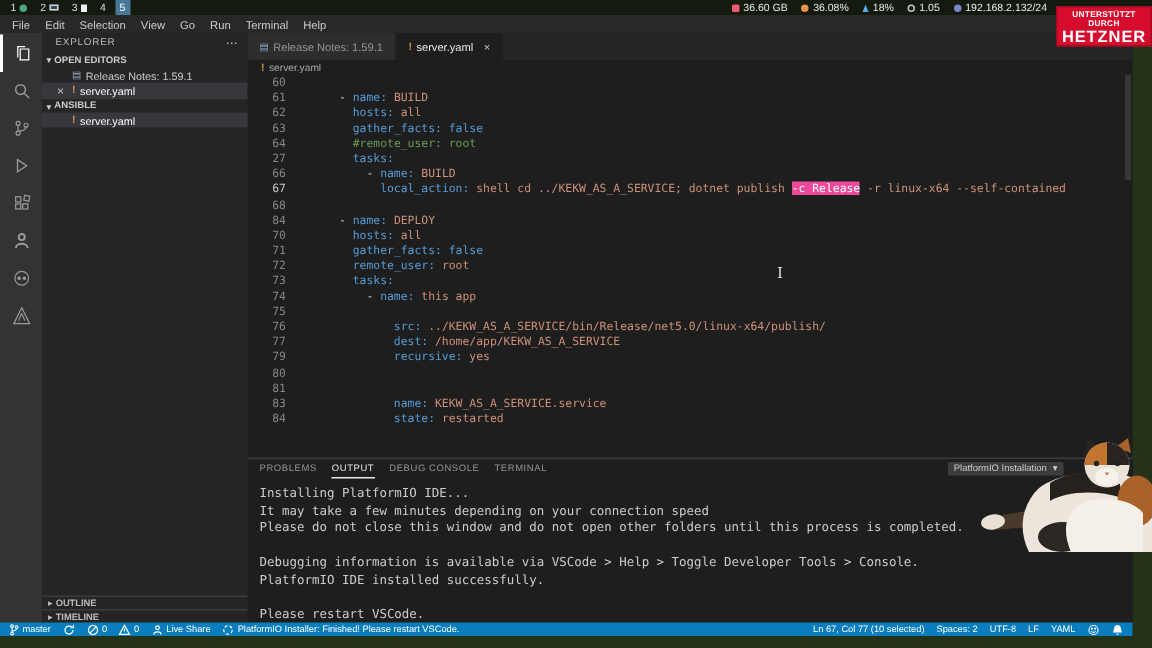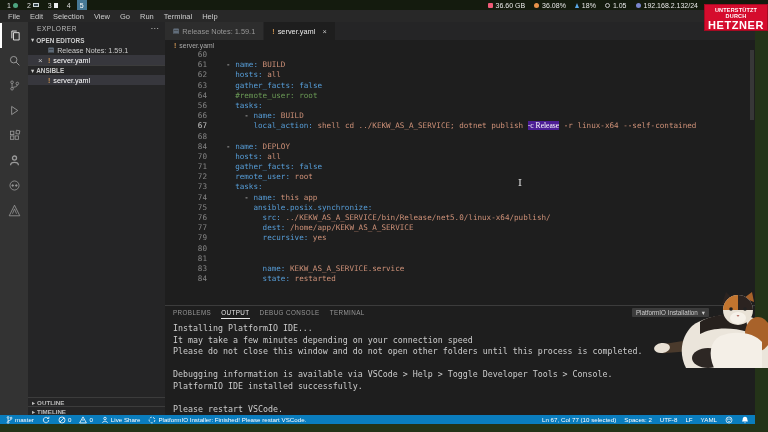--- a/index.html
+++ b/index.html
@@ -65,26 +65,26 @@
   .sb-brow { height:9px; border-top:1px solid #3c3c3c; display:flex; align-items:center; gap:2px; font-size:6.2px; font-weight:bold; padding-left:4px; color:#bbbbbb; }
   
   .editorgroup { flex:1; display:flex; flex-direction:column; background:#1e1e1e; min-width:0; }
   .tabbar { height:18px; background:#252526; display:flex; flex:none; }
   .tab { display:flex; align-items:center; gap:3px; padding:0 8px; font-size:7.4px; background:#2d2d2d; color:#969696; border-right:1px solid #252526; }
   .tab.active { background:#1e1e1e; color:#e8e8e8; }
   .tab .closex { margin-left:4px; color:#c5c5c5; }
   .breadcrumb { height:10px; display:flex; align-items:center; gap:3px; font-size:6.8px; color:#a9a9a9; padding-left:9px; flex:none; }
   .codearea { flex:1; overflow:hidden; position:relative; font-family:"DejaVu Sans Mono",monospace; font-size:7.6px; line-height:10.2px; }
   .codeline { display:flex; height:10.2px; white-space:pre; }
-  .gutter { flex:none; width:42px; text-align:right; color:#858585; }
+  .gutter { flex:none; width:42px; text-align:center; color:#858585; }
   .gutter.active { color:#c6c6c6; }
   .codetext { margin-left:19px; }
   .tk-p { color:#d4d4d4; } .tk-k { color:#569cd6; } .tk-v { color:#ce9178; }
   .tk-c { color:#6a9955; } .tk-b { color:#569cd6; }
-  .tk-s { background:#4c1d95; color:#ffffff;font-family:Liberation Serif, serif; }
+  .tk-s { background:#ec4899; color:#ffffff; }
   .vscroll { position:absolute; right:1px; top:0; width:4px; height:70px; background:rgba(121,121,121,.28); }
   
   .panel { height:110px; flex:none; border-top:1px solid #3c3c3c; display:flex; flex-direction:column; background:#1e1e1e; }
   .panelhead { height:13px; display:flex; align-items:center; gap:10px; padding-left:8px; flex:none; }
   .ptab { font-size:6.3px; letter-spacing:.4px; color:#969696; height:13px; line-height:13px; }
   .ptab.active { color:#e8e8e8; border-bottom:1px solid #e8e8e8; }
   .pdrop { margin-left:auto; margin-right:46px; background:#3c3c3c; color:#cccccc; font-size:6.3px; padding:1px 4px; display:flex; align-items:center; gap:4px; border-radius:1px; }
   .poutput { padding:4px 0 0 8px; font-family:"DejaVu Sans Mono",monospace; font-size:8.3px; line-height:11.5px; color:#cccccc; white-space:pre; overflow:hidden; }
   
   .statusbar { position:absolute; left:0; bottom:0; width:100%; height:9px; background:#0a7dbe; color:#ffffff;
@@ -304,31 +304,31 @@
         <span class="glyph-yaml">!</span>
         <span>server.yaml</span>
       </div>
       <div class="codearea">
         <div>
             <div class="codeline"><span class="gutter">60</span><span class="codetext"></span></div>
             <div class="codeline"><span class="gutter">61</span><span class="codetext"><span class="tk-p">- </span><span class="tk-k">name:</span><span class="tk-v"> BUILD</span></span></div>
             <div class="codeline"><span class="gutter">62</span><span class="codetext"><span class="tk-p">  </span><span class="tk-k">hosts:</span><span class="tk-v"> all</span></span></div>
             <div class="codeline"><span class="gutter">63</span><span class="codetext"><span class="tk-p">  </span><span class="tk-k">gather_facts:</span><span class="tk-b"> false</span></span></div>
             <div class="codeline"><span class="gutter">64</span><span class="codetext"><span class="tk-p">  </span><span class="tk-c">#remote_user: root</span></span></div>
-            <div class="codeline"><span class="gutter">56</span><span class="codetext"><span class="tk-p">  </span><span class="tk-k">tasks:</span></span></div>
+            <div class="codeline"><span class="gutter">27</span><span class="codetext"><span class="tk-p">  </span><span class="tk-k">tasks:</span></span></div>
             <div class="codeline"><span class="gutter">66</span><span class="codetext"><span class="tk-p">    - </span><span class="tk-k">name:</span><span class="tk-v"> BUILD</span></span></div>
             <div class="codeline"><span class="gutter active">67</span><span class="codetext"><span class="tk-p">      </span><span class="tk-k">local_action:</span><span class="tk-v"> shell cd ../KEKW_AS_A_SERVICE; dotnet publish </span><span class="tk-s">-c Release</span><span class="tk-v"> -r linux-x64 --self-contained</span></span></div>
             <div class="codeline"><span class="gutter">68</span><span class="codetext"></span></div>
             <div class="codeline"><span class="gutter">84</span><span class="codetext"><span class="tk-p">- </span><span class="tk-k">name:</span><span class="tk-v"> DEPLOY</span></span></div>
             <div class="codeline"><span class="gutter">70</span><span class="codetext"><span class="tk-p">  </span><span class="tk-k">hosts:</span><span class="tk-v"> all</span></span></div>
             <div class="codeline"><span class="gutter">71</span><span class="codetext"><span class="tk-p">  </span><span class="tk-k">gather_facts:</span><span class="tk-b"> false</span></span></div>
             <div class="codeline"><span class="gutter">72</span><span class="codetext"><span class="tk-p">  </span><span class="tk-k">remote_user:</span><span class="tk-v"> root</span></span></div>
             <div class="codeline"><span class="gutter">73</span><span class="codetext"><span class="tk-p">  </span><span class="tk-k">tasks:</span></span></div>
             <div class="codeline"><span class="gutter">74</span><span class="codetext"><span class="tk-p">    - </span><span class="tk-k">name:</span><span class="tk-v"> this app</span></span></div>
-            <div class="codeline"><span class="gutter">75</span><span class="codetext"><span class="tk-p">      </span><span class="tk-k">ansible.posix.synchronize:</span></span></div>
+            <div class="codeline"><span class="gutter">75</span></div>
             <div class="codeline"><span class="gutter">76</span><span class="codetext"><span class="tk-p">        </span><span class="tk-k">src:</span><span class="tk-v"> ../KEKW_AS_A_SERVICE/bin/Release/net5.0/linux-x64/publish/</span></span></div>
             <div class="codeline"><span class="gutter">77</span><span class="codetext"><span class="tk-p">        </span><span class="tk-k">dest:</span><span class="tk-v"> /home/app/KEKW_AS_A_SERVICE</span></span></div>
             <div class="codeline"><span class="gutter">79</span><span class="codetext"><span class="tk-p">        </span><span class="tk-k">recursive:</span><span class="tk-v"> yes</span></span></div>
             <div class="codeline"><span class="gutter">80</span><span class="codetext"></span></div>
             <div class="codeline"><span class="gutter">81</span></div>
             <div class="codeline"><span class="gutter">83</span><span class="codetext"><span class="tk-p">        </span><span class="tk-k">name:</span><span class="tk-v"> KEKW_AS_A_SERVICE.service</span></span></div>
             <div class="codeline"><span class="gutter">84</span><span class="codetext"><span class="tk-p">        </span><span class="tk-k">state:</span><span class="tk-v"> restarted</span></span></div>
           </div>
         <div class="vscroll"></div>
       </div>

